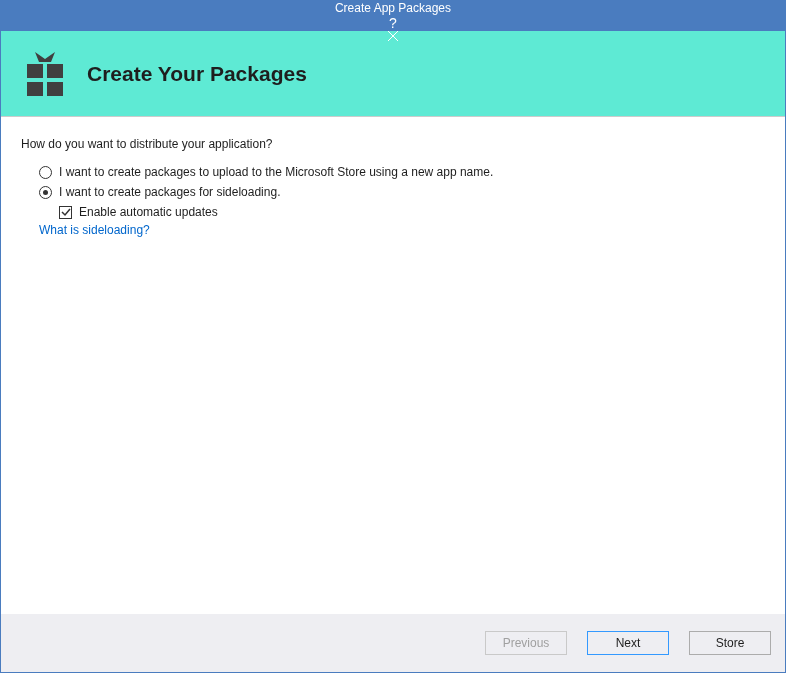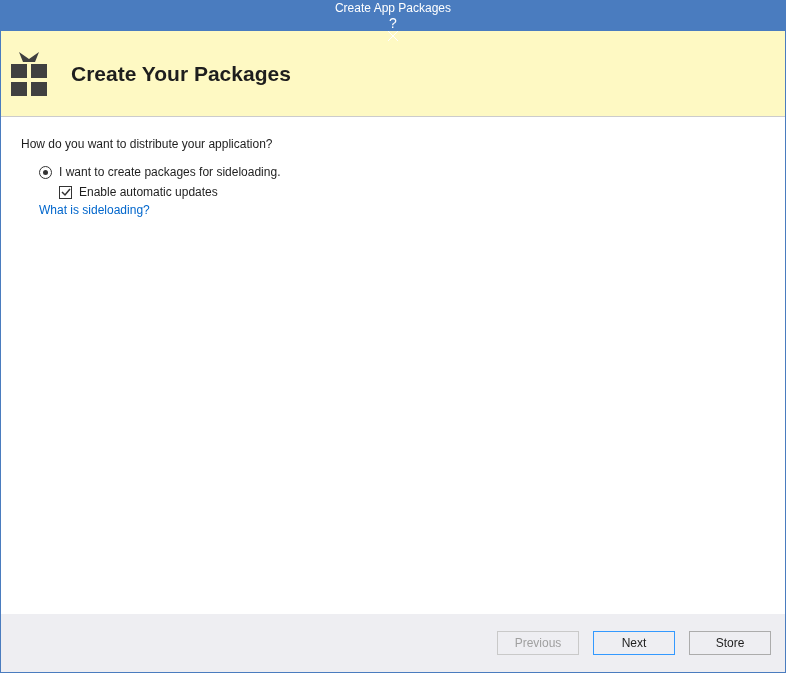--- a/index.html
+++ b/index.html
@@ -27,26 +27,26 @@
       display: flex;
       align-items: center;
       justify-content: center;
       color: #fff;
       font-size: 12px;
     }
     .titlebar-btn.close svg { width: 10px; height: 10px; }
     .titlebar-btn.help { font-size: 14px; }
 
     .header {
-      background: #fef9c3;
+      background: #5eead4;
       height: 86px;
       border-bottom: 1px solid #ccc;
       display: flex;
       align-items: center;
-      padding-left: 4px;
+      padding-left: 20px;
       gap: 18px;
     }
     .header-icon { width: 48px; height: 48px; }
     .header-title {
       font-size: 21px;
       font-weight: 600;
       color: #1e1e1e;
     }
 
     .content {
@@ -102,21 +102,21 @@
       margin-top: 4px;
     }
 
     .footer {
       height: 58px;
       border-top: 0px;
       display: flex;
       align-items: center;
       justify-content: flex-end;
       padding-right: 14px;
-      gap: 14px;
+      gap: 20px;
       background: #eeeef2;
     }
     .btn {
       width: 82px;
       height: 24px;
       border: 1px solid #acacac;
       background: #eeeef2;
       font-size: 12px;
       display: flex;
       align-items: center;
@@ -153,20 +153,24 @@
     <rect x="6" y="32" width="16" height="14" fill="#404040"></rect>
     <rect x="26" y="32" width="16" height="14" fill="#404040"></rect>
   </svg>
   <div class="header-title">Create Your Packages</div>
 </div>
 
 <div class="content">
   <div class="question">How do you want to distribute your application?</div>
   <div class="options">
     <div class="option-row">
+      <span class="radio"></span>
+      <span>I want to create packages to upload to the Microsoft Store using a new app name.</span>
+    </div>
+    <div class="option-row">
       <span class="radio checked"></span>
       <span>I want to create packages for sideloading.</span>
     </div>
     <div class="sub-option">
       <span class="checkbox checked">
         <svg viewBox="0 0 10 10">
             <polyline points="1,5 4,8 9,2" fill="none" stroke="#333" stroke-width="1.5"></polyline>
           </svg>
       </span>
       <span>Enable automatic updates</span>

